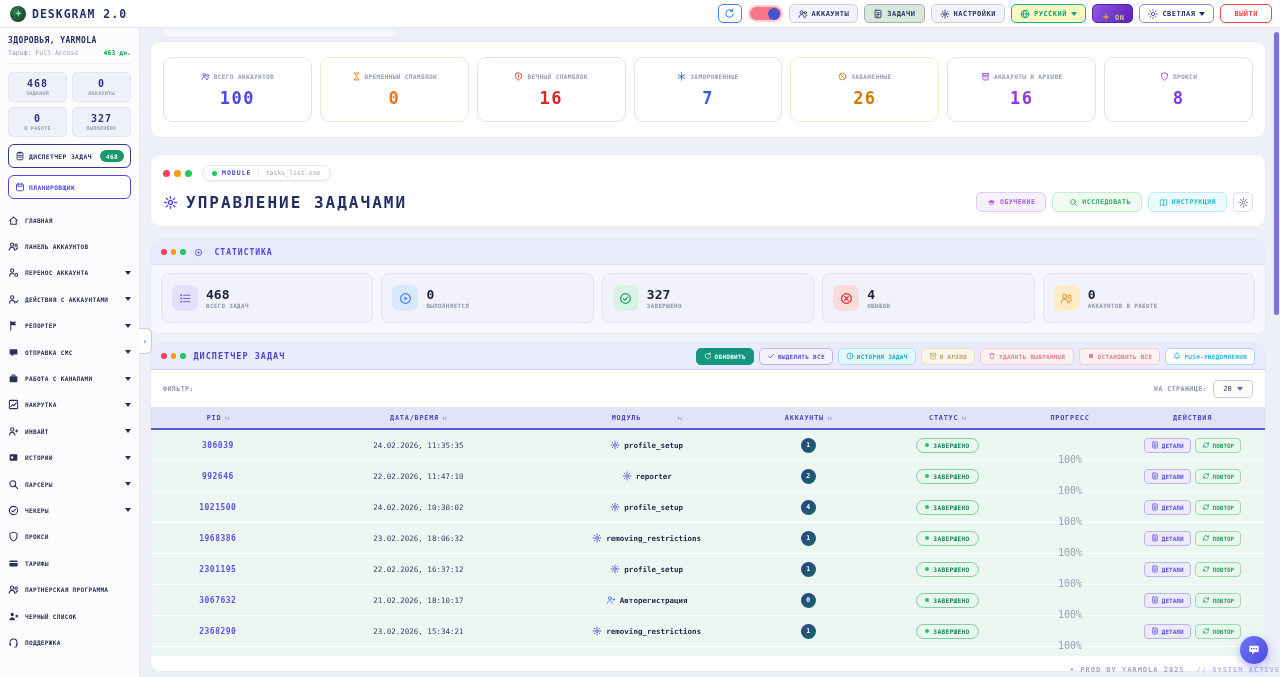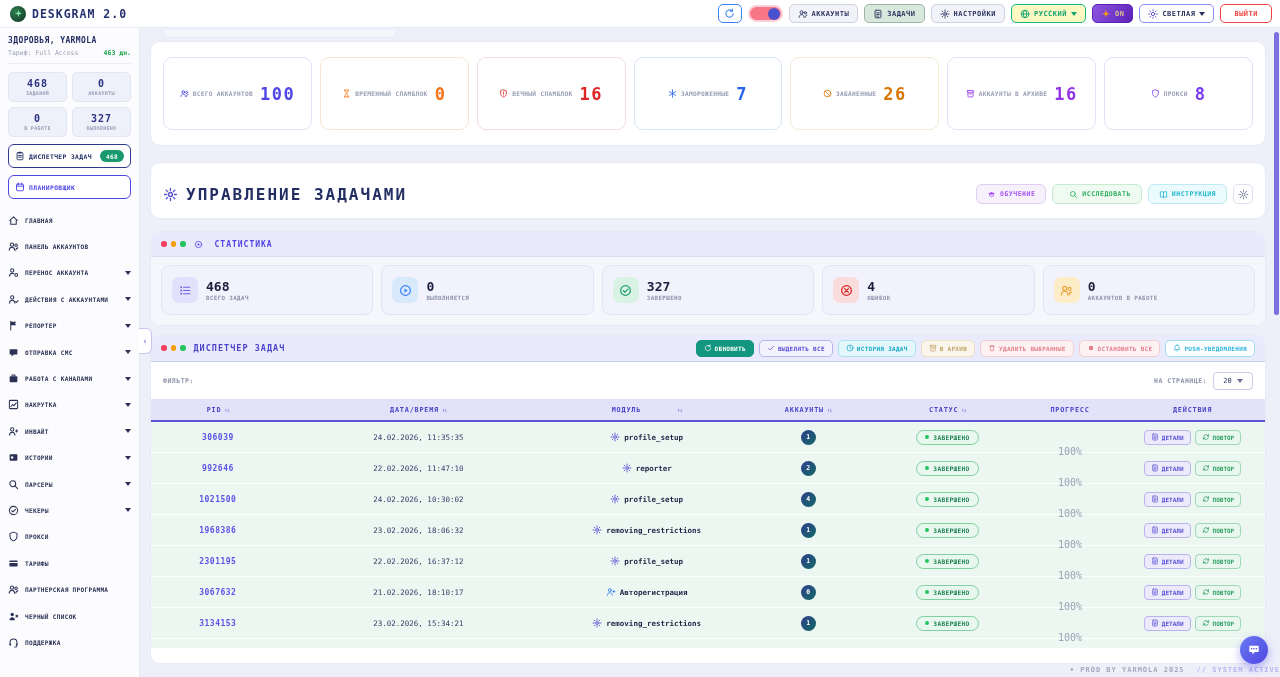--- a/index.html
+++ b/index.html
@@ -18,21 +18,21 @@
   .brand-text { font-weight:bold; font-size:11.5px; letter-spacing:1px; color:#25316e; }
   .topbar-right { display:flex; align-items:center; gap:6px; }
   .tb-btn { height:19px; border-radius:5px; border:1px solid #cdd2e3; background:#f2f3f8;
     display:inline-flex; align-items:center; gap:4px; padding:0 8px; font-weight:bold;
     font-size:7px; letter-spacing:.5px; color:#2c3360; cursor:pointer; }
   .tb-btn.icon-only { width:24px; padding:0; justify-content:center; }
   .tb-btn.blue { border-color:#3b82f6; color:#3b82f6; background:#fff; }
   .tb-btn.active-tab { background:#d9e8dc; border-color:#9fb2a8; }
   .tb-btn.green { border-color:#10b981; color:#0ea371; background:#fef9c3; }
   .tb-btn.on { background:linear-gradient(120deg,#8d57e0 0%,#5b21b6 100%);
-    border-color:#5b21b6; color:#d9c28c; }
+    border-color:#5b21b6; color:#d9c28c;align-items:flex-end; }
   .tb-btn.on .ic { color:#f59e0b; }
   .tb-btn.indigo { border-color:#8b8df0; color:#2c3360; background:#fff; }
   .tb-btn.indigo .ic { color:#5a52d5; }
   .tb-btn.red { border-color:#ef4444; color:#ef4444; background:#fff; padding:0 13px; }
   .caret { width:0; height:0; border-left:3.5px solid transparent;
     border-right:3.5px solid transparent; border-top:4px solid currentColor; }
   .toggle { width:35px; height:17px; border-radius:9px; background:#f87686;
     border:2px solid #fbd0d9; position:relative; cursor:pointer; }
   .toggle .knob { position:absolute; right:1px; top:50%; transform:translateY(-50%);
     width:12px; height:12px; border-radius:50%; background:#4a51cf; }
@@ -69,21 +69,21 @@
   
   .main { position:fixed; left:140px; top:28px; right:0; bottom:0;
     padding:2px 14px 0 10px; overflow:hidden; }
   .clip-pill { opacity:.55; width:235px; height:8px; margin-left:12px;
     background:#fbfbfd; border:1px solid #e3e6f3; border-top:none;
     border-radius:0 0 7px 7px; margin-bottom:3px; }
   .panel { background:#fff; border:1px solid #e7e9f4; border-radius:10px; }
 
   .overview { padding:15px 12px; display:flex; gap:8px; }
   .ov-card { flex:1; background:#fff; border:1px solid var(--bc); border-radius:9px;
-    height:73px; display:flex; flex-direction:row; align-items:center;
+    height:65px; display:flex; flex-direction:column; align-items:center;
     justify-content:center; gap:7px; cursor:default; }
   .ov-card .top { display:flex; align-items:center; gap:4px; font-size:6.2px;
     font-weight:bold; color:#989db4; letter-spacing:.3px; }
   .ov-card .top .ic { color:var(--ac); }
   .ov-card .val { font-size:17px; font-weight:bold; letter-spacing:1.5px; color:var(--ac); }
 
   .task-panel { margin-top:16px; padding:10px 12px 12px; }
   .dots { display:flex; gap:4px; align-items:center; }
   .dot { width:7px; height:7px; border-radius:50%; }
   .dot.sm { width:5.5px; height:5.5px; }
@@ -530,20 +530,33 @@
           <svg class="ic" viewBox="0 0 12 12" width="9" height="9" fill="none" stroke="currentColor" stroke-width="1.1" stroke-linecap="round" stroke-linejoin="round">
             <path d="M6 1.2 9.8 2.6v3.2c0 2.6-1.7 4.2-3.8 5-2.1-.8-3.8-2.4-3.8-5V2.6z"></path>
           </svg>
           <span>ПРОКСИ</span>
         </div>
         <div class="val">8</div>
       </div>
     </section>
 
   <section class="panel task-panel">
+    <div class="task-head-row">
+      <div class="dots">
+        <span class="dot r"></span>
+        <span class="dot y"></span>
+        <span class="dot g"></span>
+      </div>
+      <div class="module-pill">
+        <span class="mdot"></span>
+        <span class="mlabel">MODULE</span>
+        <span class="sep">|</span>
+        <span class="mval">tasks_list.exe</span>
+      </div>
+    </div>
     <div class="task-title-row">
       <div class="task-title">
           <svg class="ic" viewBox="0 0 12 12" width="15" height="15" fill="none" stroke="currentColor" stroke-width="1.1" stroke-linecap="round" stroke-linejoin="round">
             <circle cx="6" cy="6" r="1.6"></circle>
             <path d="M6 1.2v1.6M6 9.2v1.6M1.2 6h1.6M9.2 6h1.6M2.6 2.6l1.1 1.1M8.3 8.3l1.1 1.1M9.4 2.6 8.3 3.7M3.7 8.3 2.6 9.4"></path>
           </svg>
         <span>УПРАВЛЕНИЕ ЗАДАЧАМИ</span>
       </div>
       <div class="task-actions" id="task-actions">
           <button class="ta-btn purple">
@@ -977,21 +990,21 @@
                   <svg class="ic" viewBox="0 0 12 12" width="8" height="8" fill="none" stroke="currentColor" stroke-width="1.1" stroke-linecap="round" stroke-linejoin="round">
                     <path d="M9.5 5A3.7 3.7 0 0 0 2.6 4.6M2.5 7a3.7 3.7 0 0 0 6.9.4"></path>
                     <path d="M9.8 2.4v2.2H7.6M2.2 9.6V7.4h2.2"></path>
                   </svg>
                   <span>ПОВТОР</span>
                 </button>
               </div>
             </div>
           </div>
           <div class="trow">
-            <div class="c1 pid">3134153</div>
+            <div class="c1 pid">2368290</div>
             <div class="c2 dt">23.02.2026, 15:34:21</div>
             <div class="c3 mod">
               <span style="color:#5a52d5;display:flex;">
                 <svg class="ic" viewBox="0 0 12 12" width="10" height="10" fill="none" stroke="currentColor" stroke-width="1.1" stroke-linecap="round" stroke-linejoin="round">
                   <circle cx="6" cy="6" r="1.6"></circle>
                   <path d="M6 1.2v1.6M6 9.2v1.6M1.2 6h1.6M9.2 6h1.6M2.6 2.6l1.1 1.1M8.3 8.3l1.1 1.1M9.4 2.6 8.3 3.7M3.7 8.3 2.6 9.4"></path>
                 </svg>
               </span>
               <span>removing_restrictions</span>
             </div>

